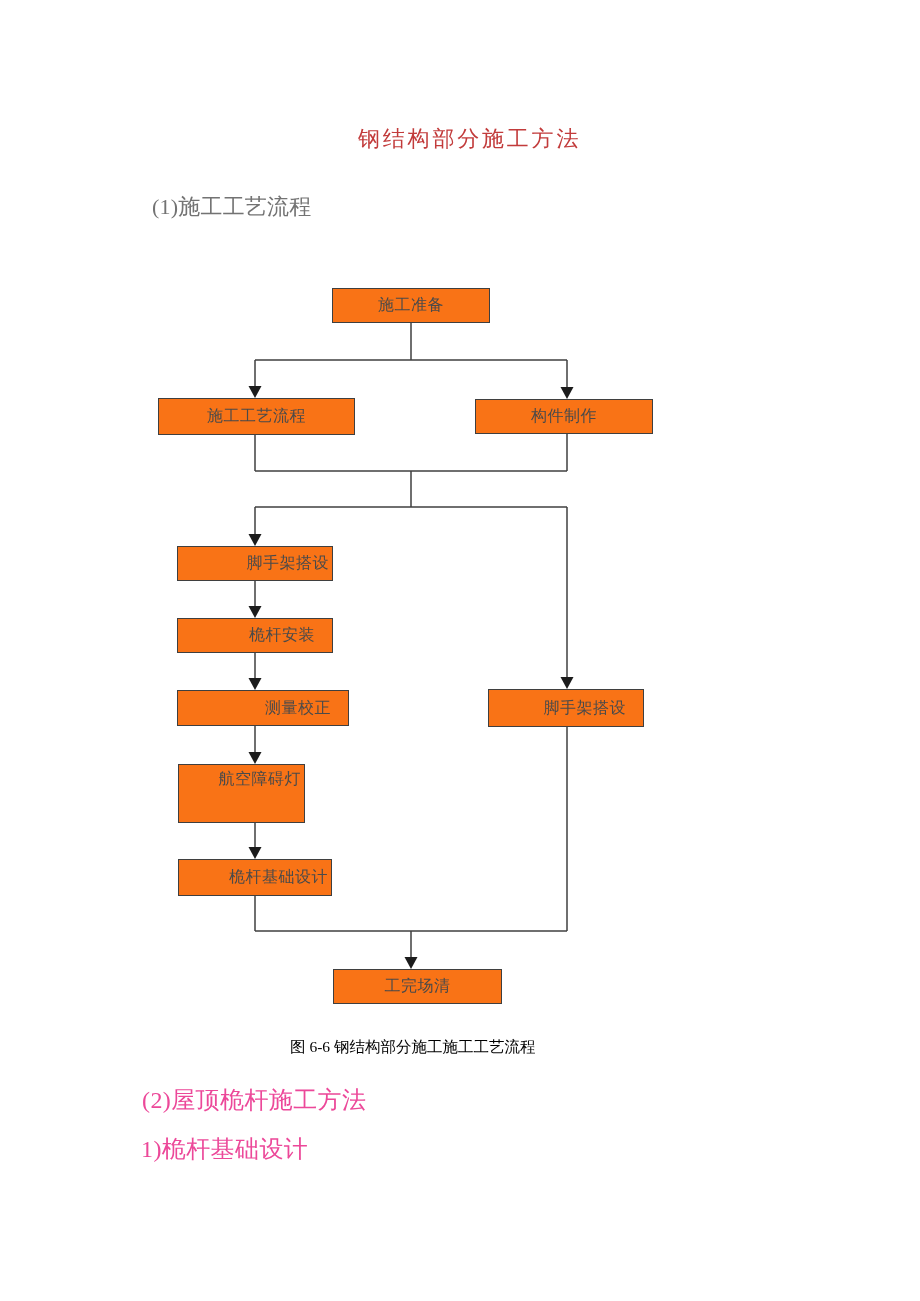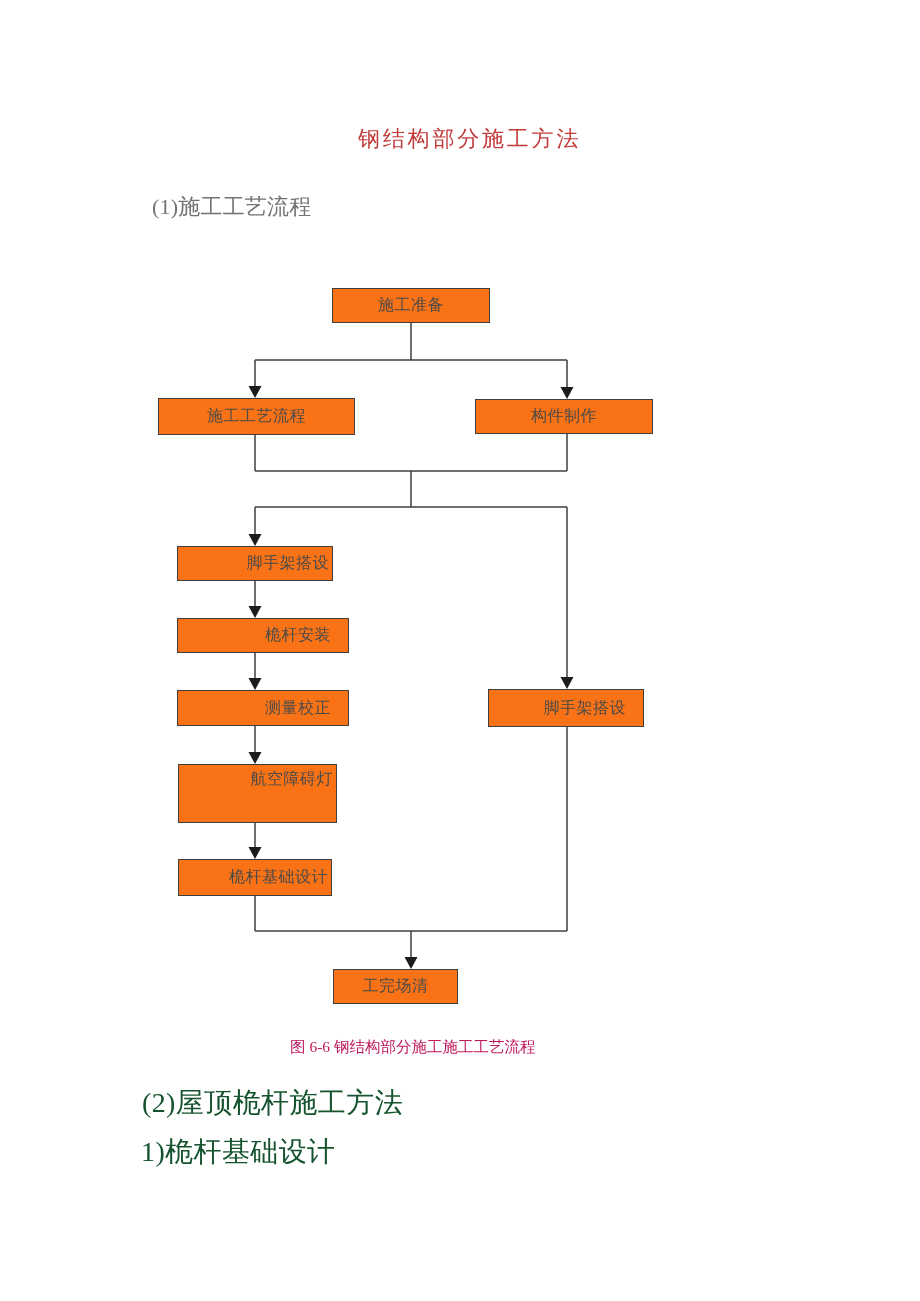--- a/index.html
+++ b/index.html
@@ -1,22 +1,22 @@
 <!DOCTYPE html>
 <html><head>
 <meta charset="utf-8">
 <style>
   html,body{margin:0;padding:0;}
   body{width:920px;height:1301px;background:#ffffff;position:relative;overflow:hidden;
        font-family:"Liberation Serif",serif;}
   .abs{position:absolute;}
   .title{color:#c23b3b;font-size:22px;letter-spacing:2.8px;white-space:nowrap;}
   .h1{color:#737373;font-size:22px;letter-spacing:0.2px;white-space:nowrap;}
-  .h2{color:#14532d;font-size:28px;letter-spacing:0.4px;white-space:nowrap;}
-  .caption{color:#be185d;font-size:15.5px;letter-spacing:0px;white-space:nowrap;}
+  .h2{color:#ec4899;font-size:24px;letter-spacing:0.4px;white-space:nowrap;}
+  .caption{color:#000000;font-size:15.5px;letter-spacing:0px;white-space:nowrap;}
   svg.connectors{position:absolute;left:0;top:0;}
   .node{position:absolute;box-sizing:border-box;border:1.7px solid #3f3f3f;background:#f97316;
         font-size:16px;letter-spacing:0.5px;color:#4a4a4a;display:flex;align-items:center;white-space:nowrap;}
   .node.center{justify-content:center;}
   .node.flushright{justify-content:flex-end;padding-right:3px;}
   .node.right17{justify-content:flex-end;padding-right:17px;}
   .node.toptext{align-items:flex-start;padding-top:4px;}
 </style>
 </head>
 <body>
@@ -64,34 +64,34 @@
   </div>
 <div class="node center" style="left:158px;top:398px;width:197px;height:37px;">
     <span>施工工艺流程</span>
   </div>
 <div class="node center" style="left:475px;top:399px;width:178px;height:35px;">
     <span>构件制作</span>
   </div>
 <div class="node flushright" style="left:177px;top:546px;width:156px;height:35px;">
     <span>脚手架搭设</span>
   </div>
-<div class="node right17" style="left:177px;top:618px;width:172px;height:35px;">
+<div class="node right17" style="left:177px;top:618px;width:156px;height:35px;">
     <span>桅杆安装</span>
   </div>
 <div class="node right17" style="left:177px;top:690px;width:172px;height:36px;">
     <span>测量校正</span>
   </div>
-<div class="node flushright toptext" style="left:178px;top:764px;width:159px;height:59px;">
+<div class="node flushright toptext" style="left:178px;top:764px;width:127px;height:59px;">
     <span>航空障碍灯</span>
   </div>
 <div class="node flushright" style="left:178px;top:859px;width:154px;height:37px;">
     <span>桅杆基础设计</span>
   </div>
 <div class="node right17" style="left:488px;top:689px;width:156px;height:38px;">
     <span>脚手架搭设</span>
   </div>
-<div class="node center" style="left:333px;top:969px;width:125px;height:35px;">
+<div class="node center" style="left:333px;top:969px;width:169px;height:35px;">
     <span>工完场清</span>
   </div>
 
 <div class="abs caption" style="left:290px;top:1037px;">图 6-6 钢结构部分施工施工工艺流程</div>
 <div class="abs h2" style="left:142px;top:1084px;">(2)屋顶桅杆施工方法</div>
 <div class="abs h2" style="left:141px;top:1133px;">1)桅杆基础设计</div>
 
 </body></html>

